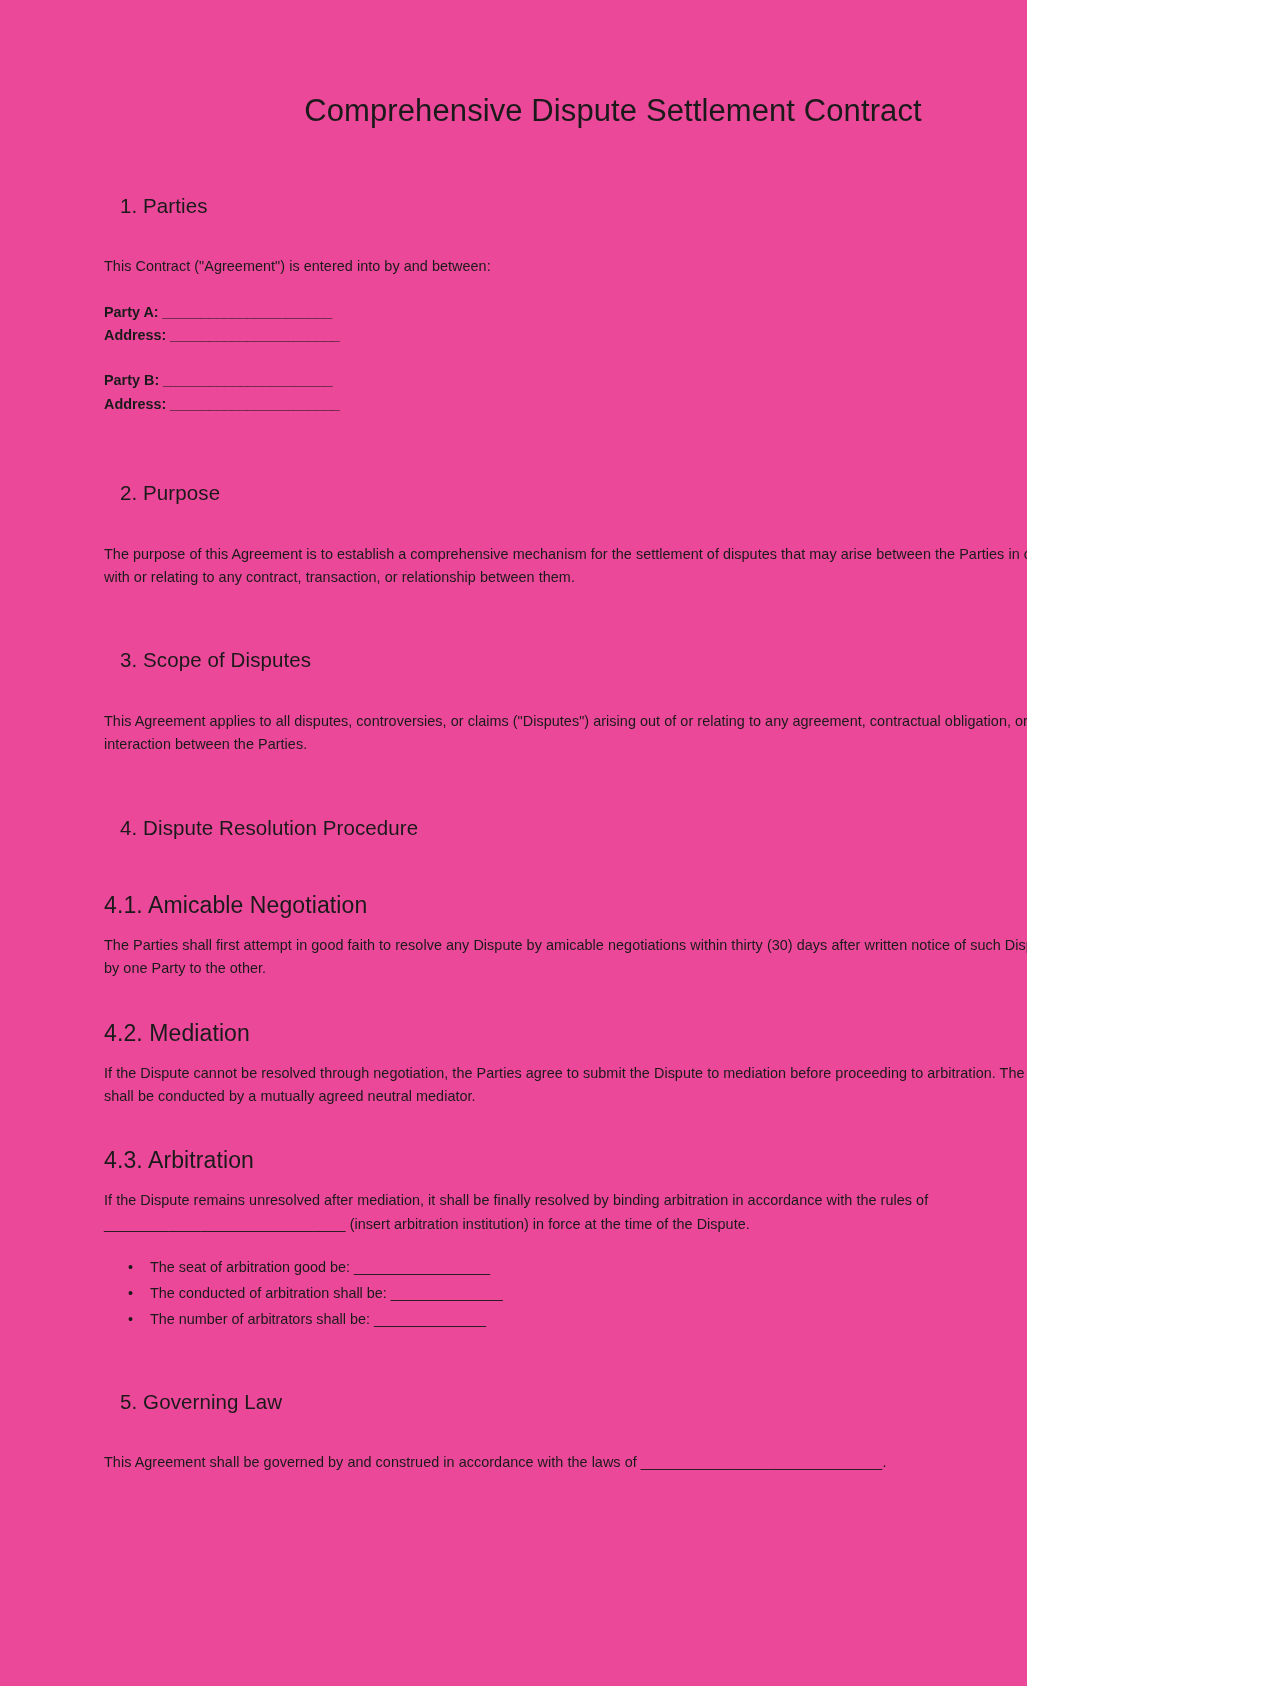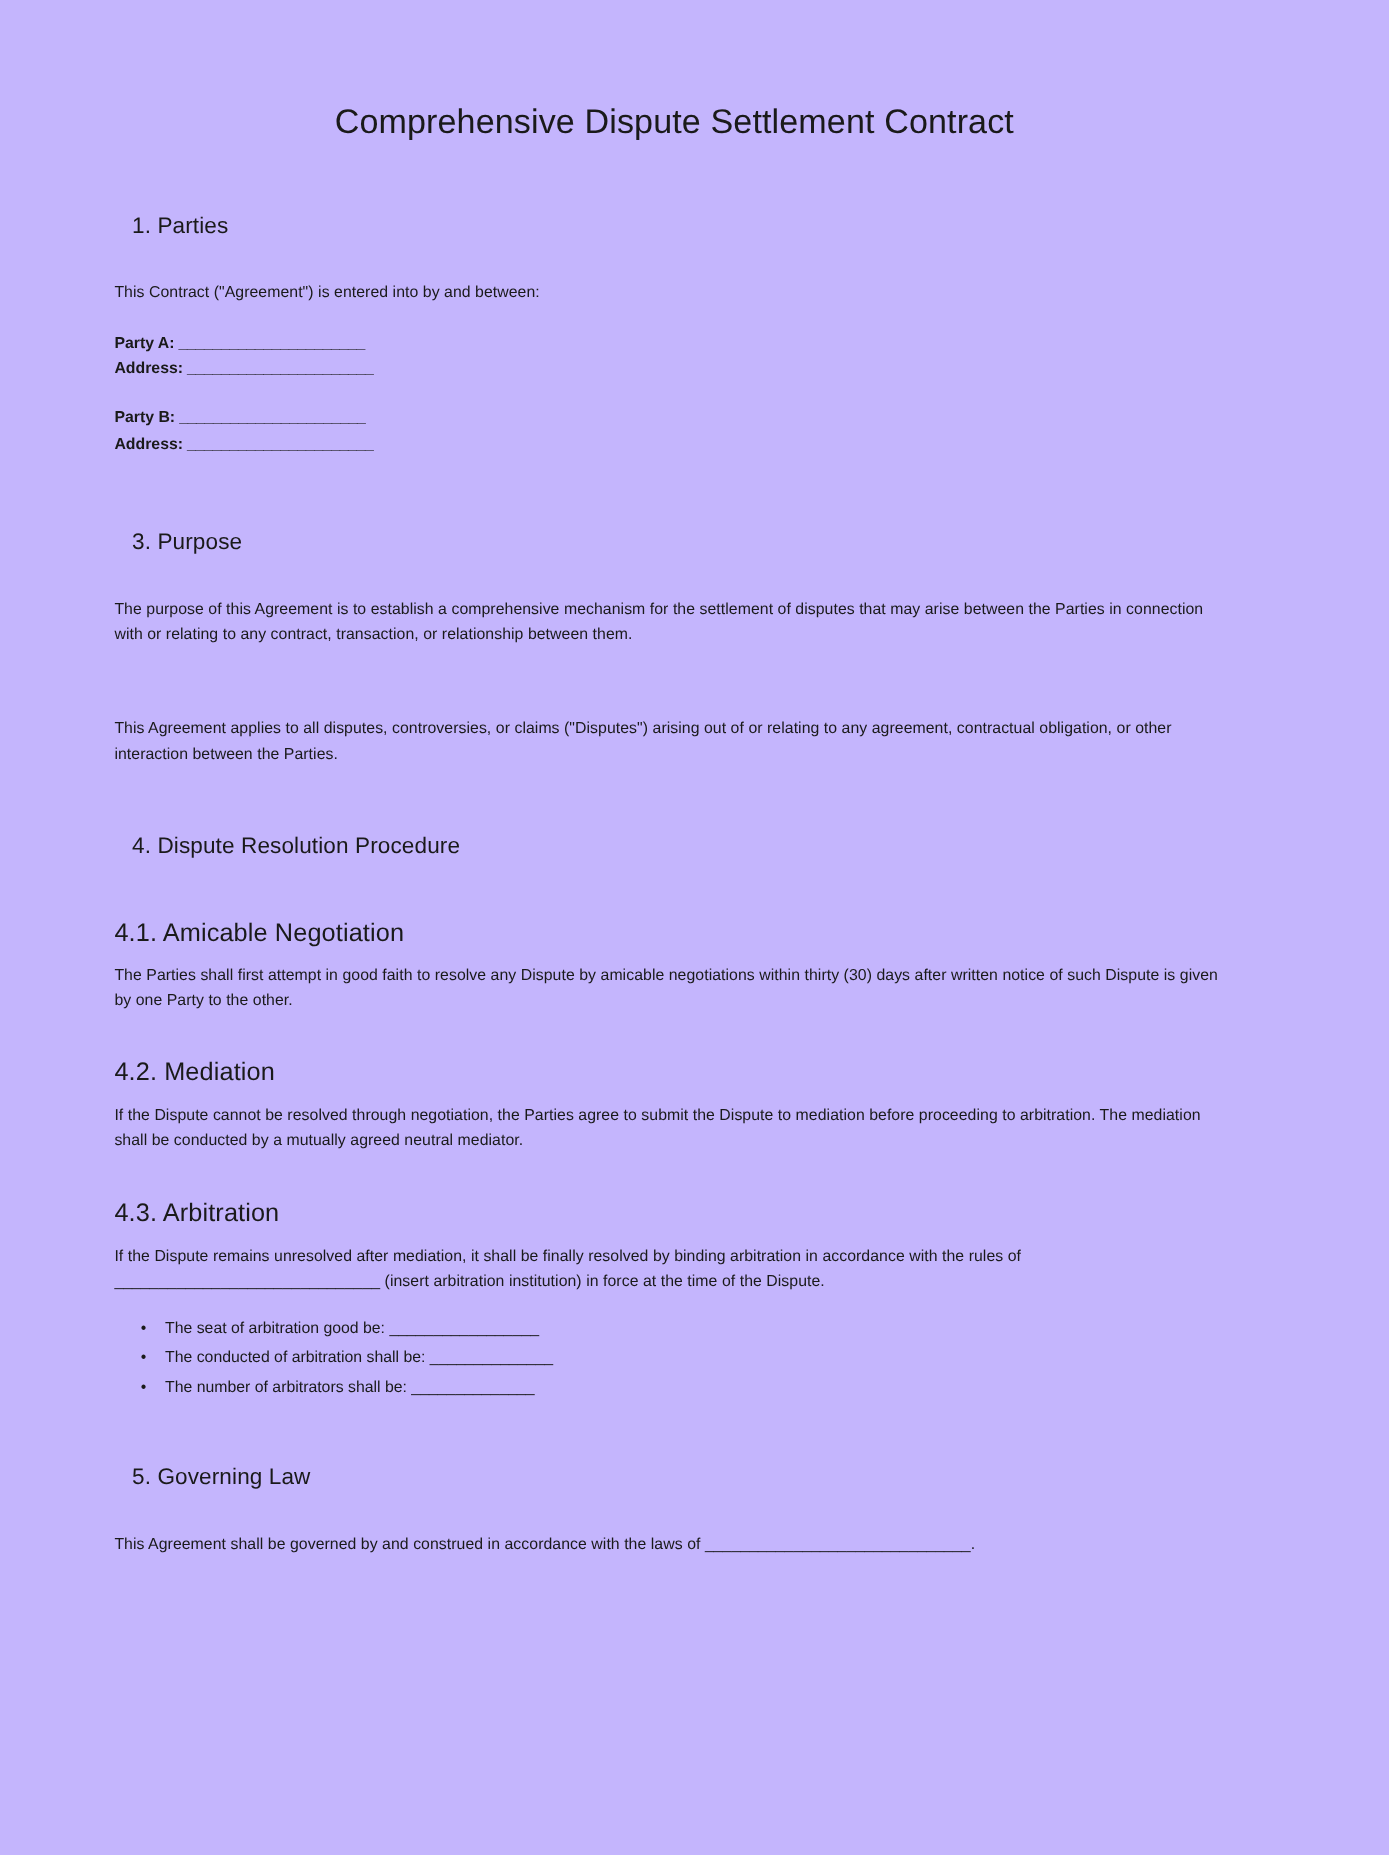--- a/index.html
+++ b/index.html
@@ -11,23 +11,23 @@
   body {
     width: 1263px;
     height: 1686px;
     font-family: "Liberation Sans", sans-serif;
     color: #1a1a1a;
     -webkit-font-smoothing: antialiased;
   }
 
   .page {
     position: relative;
-    width: 1263px;
+    width: 1027px;
     height: 1686px;
-    background: #c4b5fd;
+    background: #ec4899;
     box-sizing: border-box;
     padding: 0;
     overflow: hidden;
   }
 
   .content {
     position: absolute;
     left: 104px;
     top: 0;
     width: 1018px;
@@ -146,28 +146,29 @@
 
     <div class="sp-partyA-to-partyB"></div>
 
     <div class="party-block">
       <div class="party-line"><span class="party-label">Party B:</span><span class="blank"> ______________________</span></div>
       <div class="party-line"><span class="party-label">Address:</span><span class="blank"> ______________________</span></div>
     </div>
 
     <div class="sp-block-to-heading"></div>
 
-    <h2 class="section-heading">3. Purpose</h2>
+    <h2 class="section-heading">2. Purpose</h2>
 
     <div class="sp-heading-to-body"></div>
 
     <p class="body-text">The purpose of this Agreement is to establish a comprehensive mechanism for the settlement of disputes that may arise between the Parties in connection with or relating to any contract, transaction, or relationship between them.</p>
 
     <div class="sp-para-to-heading"></div>
 
+    <h2 class="section-heading">3. Scope of Disputes</h2>
 
     <div class="sp-heading-to-body"></div>
 
     <p class="body-text">This Agreement applies to all disputes, controversies, or claims ("Disputes") arising out of or relating to any agreement, contractual obligation, or other interaction between the Parties.</p>
 
     <div class="sp-para-to-heading"></div>
 
     <h2 class="section-heading">4. Dispute Resolution Procedure</h2>
 
     <div class="sp-s4-to-sub"></div>

